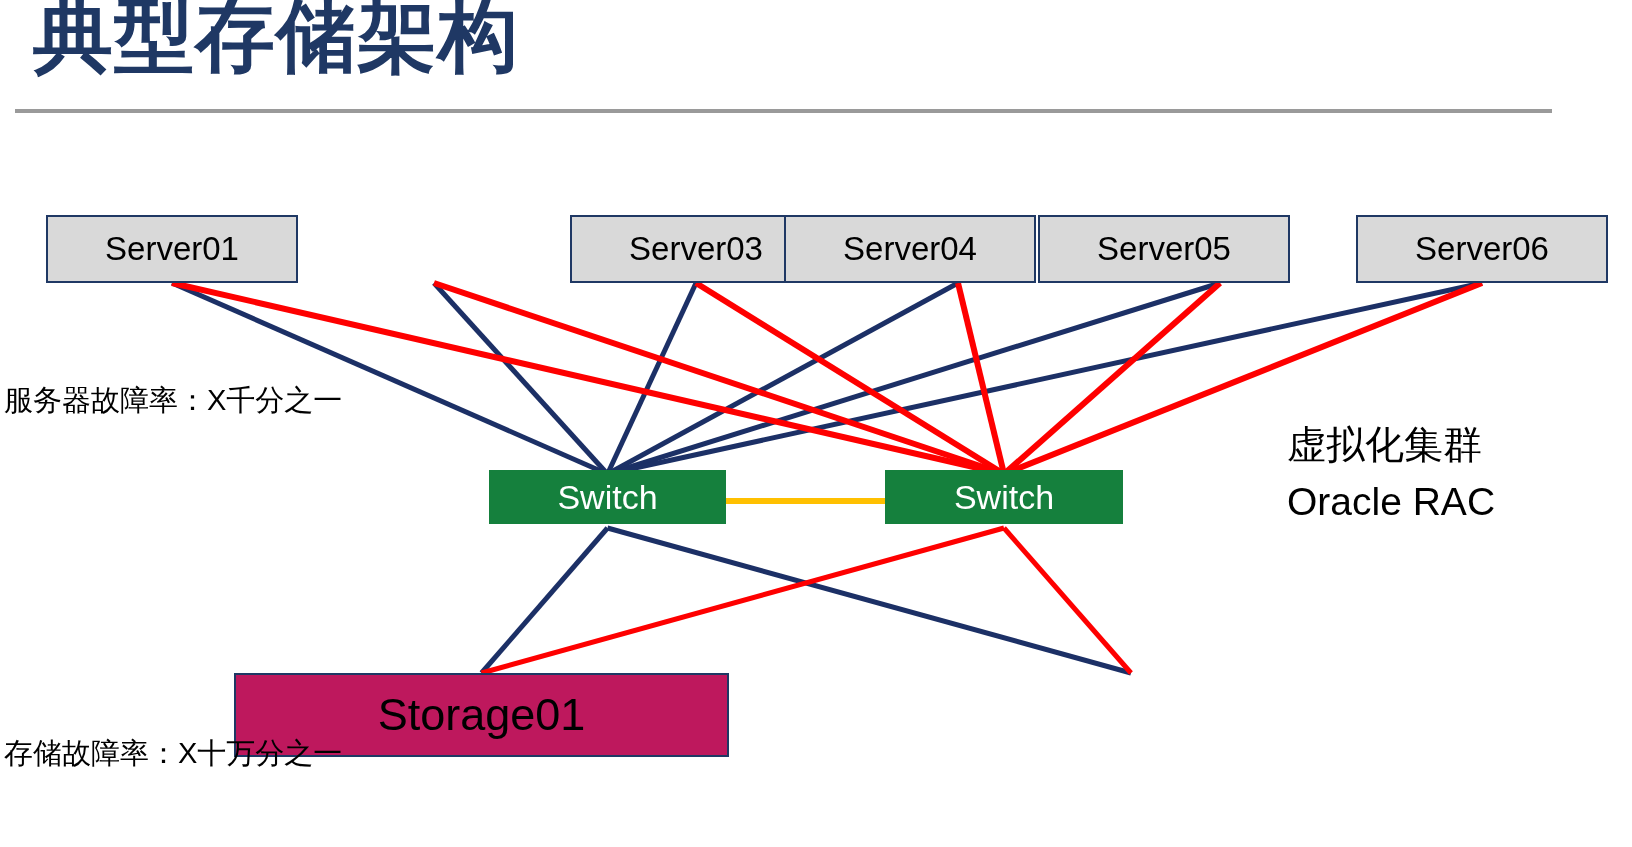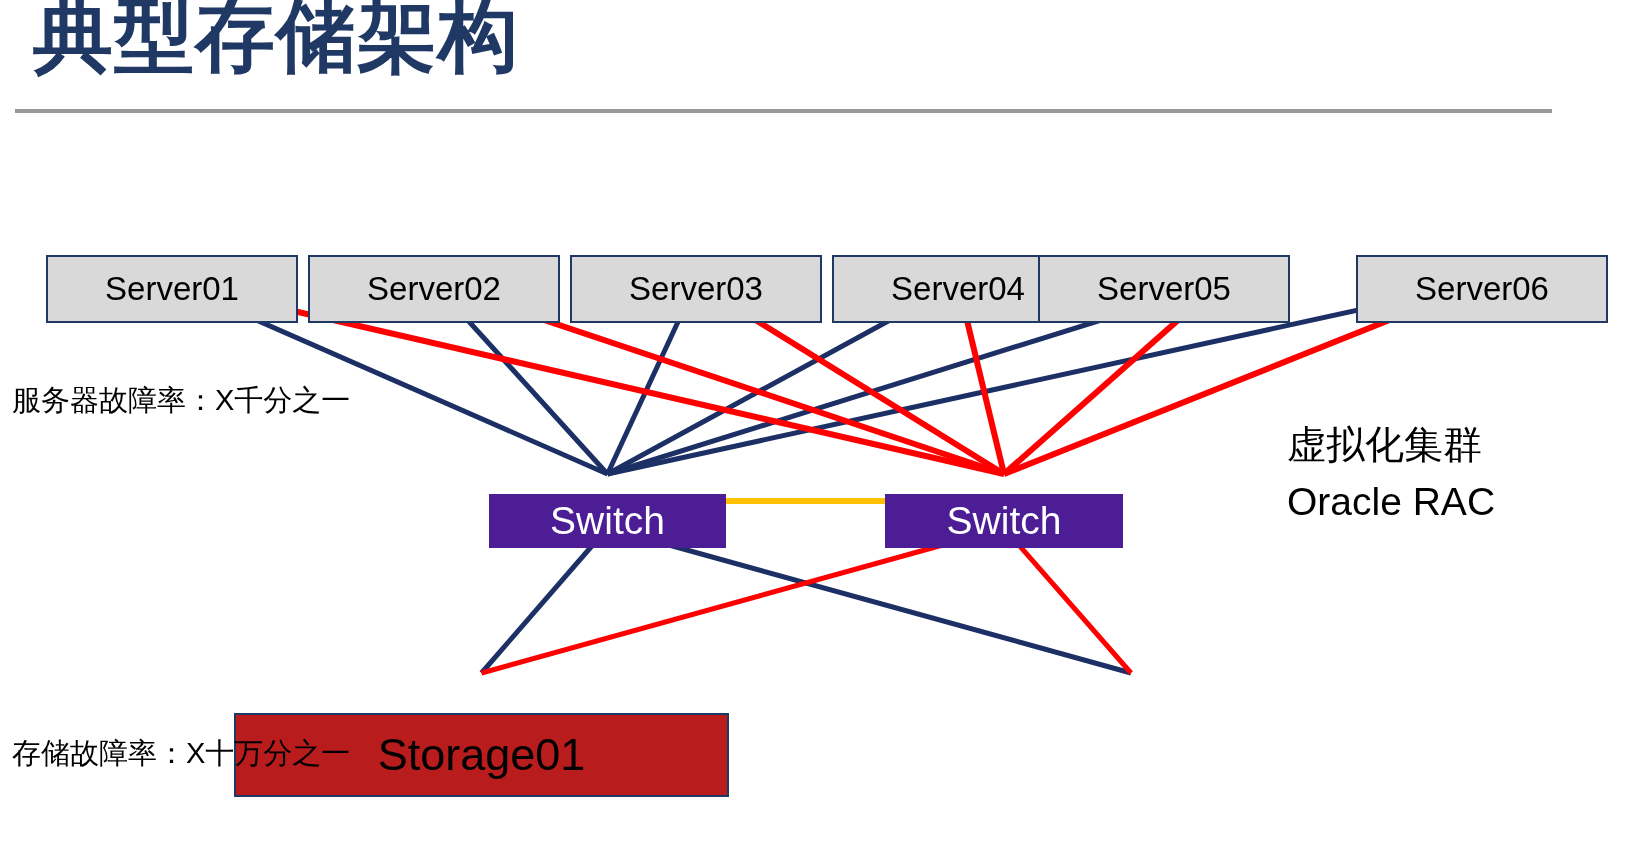--- a/index.html
+++ b/index.html
@@ -10,36 +10,36 @@
   .slide-title {
     position:absolute; left:33px; top:-10px; font-size:80px; font-weight:bold;
     color:#1f3864; line-height:1.15; letter-spacing:1px; white-space:nowrap;
   }
   .title-rule {
     position:absolute; left:15px; top:109px; width:1537px; height:4px; background:#9a9a9a;
   }
   svg.wires { position:absolute; left:0; top:0; z-index:1; }
   .node {
     position:absolute; display:flex; align-items:center; justify-content:center;
-    box-sizing:border-box; z-index:2; white-space:nowrap;margin-top:40px;
+    box-sizing:border-box; z-index:2; white-space:nowrap;
   }
   .server {
     width:252px; height:68px; top:215px;
     background:#d9d9d9; border:2px solid #1f3864; color:#000000; font-size:33px;
   }
   .switch {
-    height:54px; top:454px;
-    background:#4c1d95; color:#ffffff; font-size:39px;
+    height:54px; top:470px;
+    background:#15803d; color:#ffffff; font-size:34px;
   }
   .storage {
     height:84px; top:673px;
-    background:#b91c1c; border:2px solid #1f3864; color:#000000; font-size:45px;
+    background:#be185d; border:2px solid #1f3864; color:#000000; font-size:45px;
   }
   .note-left {
-    position:absolute; color:#000000; font-size:29px; z-index:3; white-space:nowrap;margin-left:8px;
+    position:absolute; color:#000000; font-size:29px; z-index:3; white-space:nowrap;
   }
   .note-right {
     position:absolute; left:1287px; top:416px; color:#000000;
     font-size:39px; line-height:57px; z-index:3; white-space:nowrap;
   }
 </style>
 </head>
 <body>
 
 <div class="stage">
@@ -63,27 +63,24 @@
       <line x1="1220" y1="283" x2="1004" y2="474" stroke="#fe0000" stroke-width="6"></line>
       <line x1="1482" y1="283" x2="1004" y2="474" stroke="#fe0000" stroke-width="6"></line>
       <line x1="1004" y1="528" x2="481.5" y2="673" stroke="#fe0000" stroke-width="5"></line>
       <line x1="1004" y1="528" x2="1131" y2="673" stroke="#fe0000" stroke-width="5"></line>
       <line x1="726" y1="501" x2="885" y2="501" stroke="#ffc000" stroke-width="6"></line>
     </svg>
 
   <div class="node server" style="left:46px">
       <span>Server01</span>
     </div>
-  <div class="node server" style="left:308px">
-      <span>Server02</span>
-    </div>
   <div class="node server" style="left:570px">
       <span>Server03</span>
     </div>
-  <div class="node server" style="left:832px">
+  <div class="node server" style="left:784px">
       <span>Server04</span>
     </div>
   <div class="node server" style="left:1038px">
       <span>Server05</span>
     </div>
   <div class="node server" style="left:1356px">
       <span>Server06</span>
     </div>
 
   <div class="node switch" style="left:489px; width:237px">

